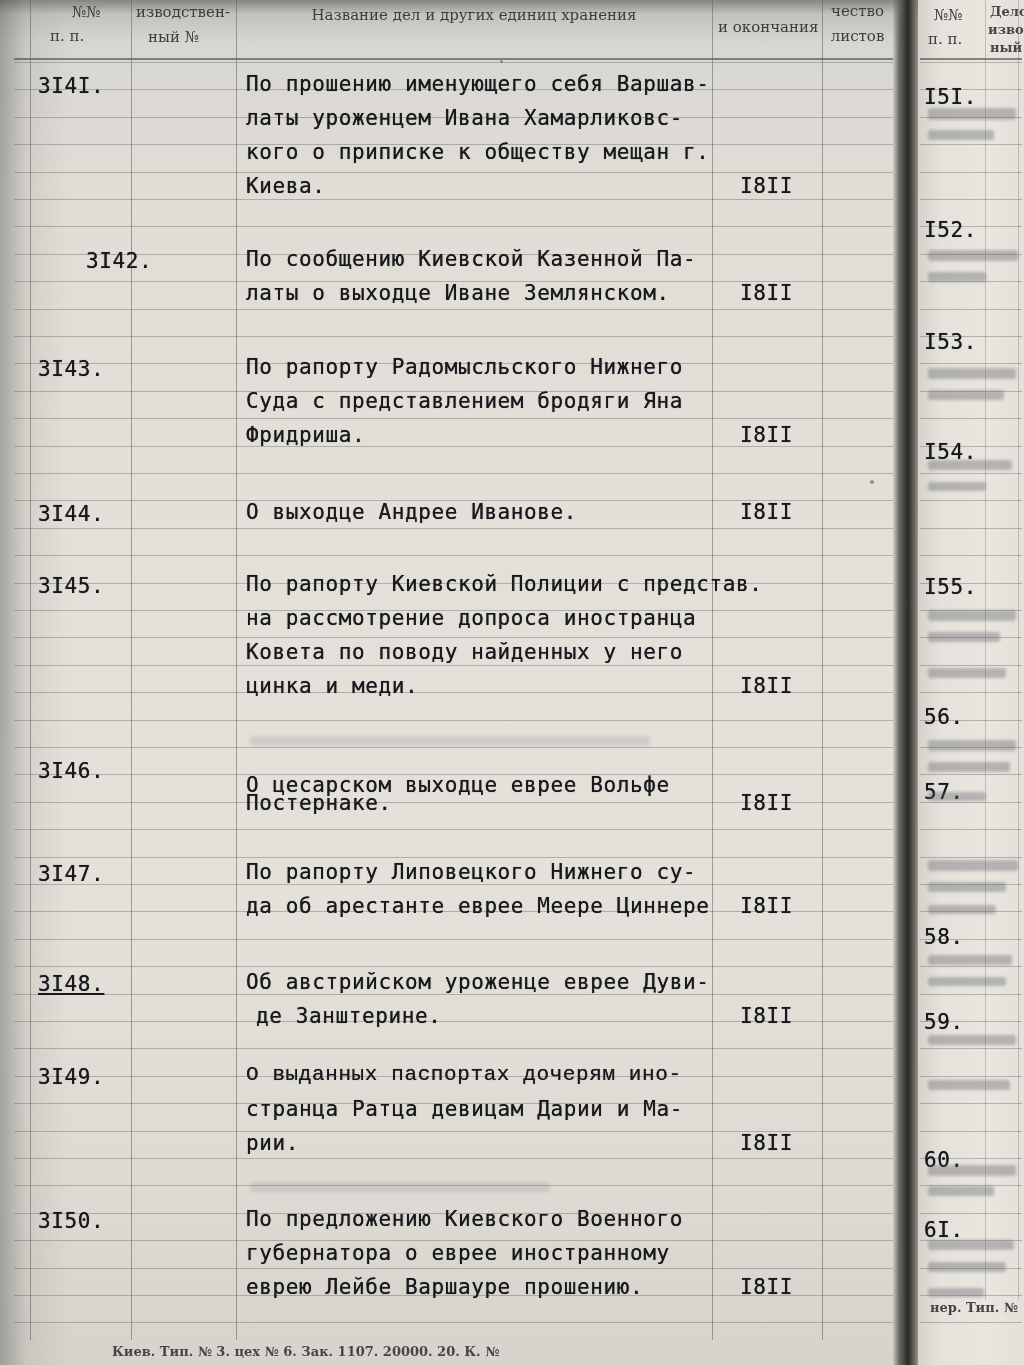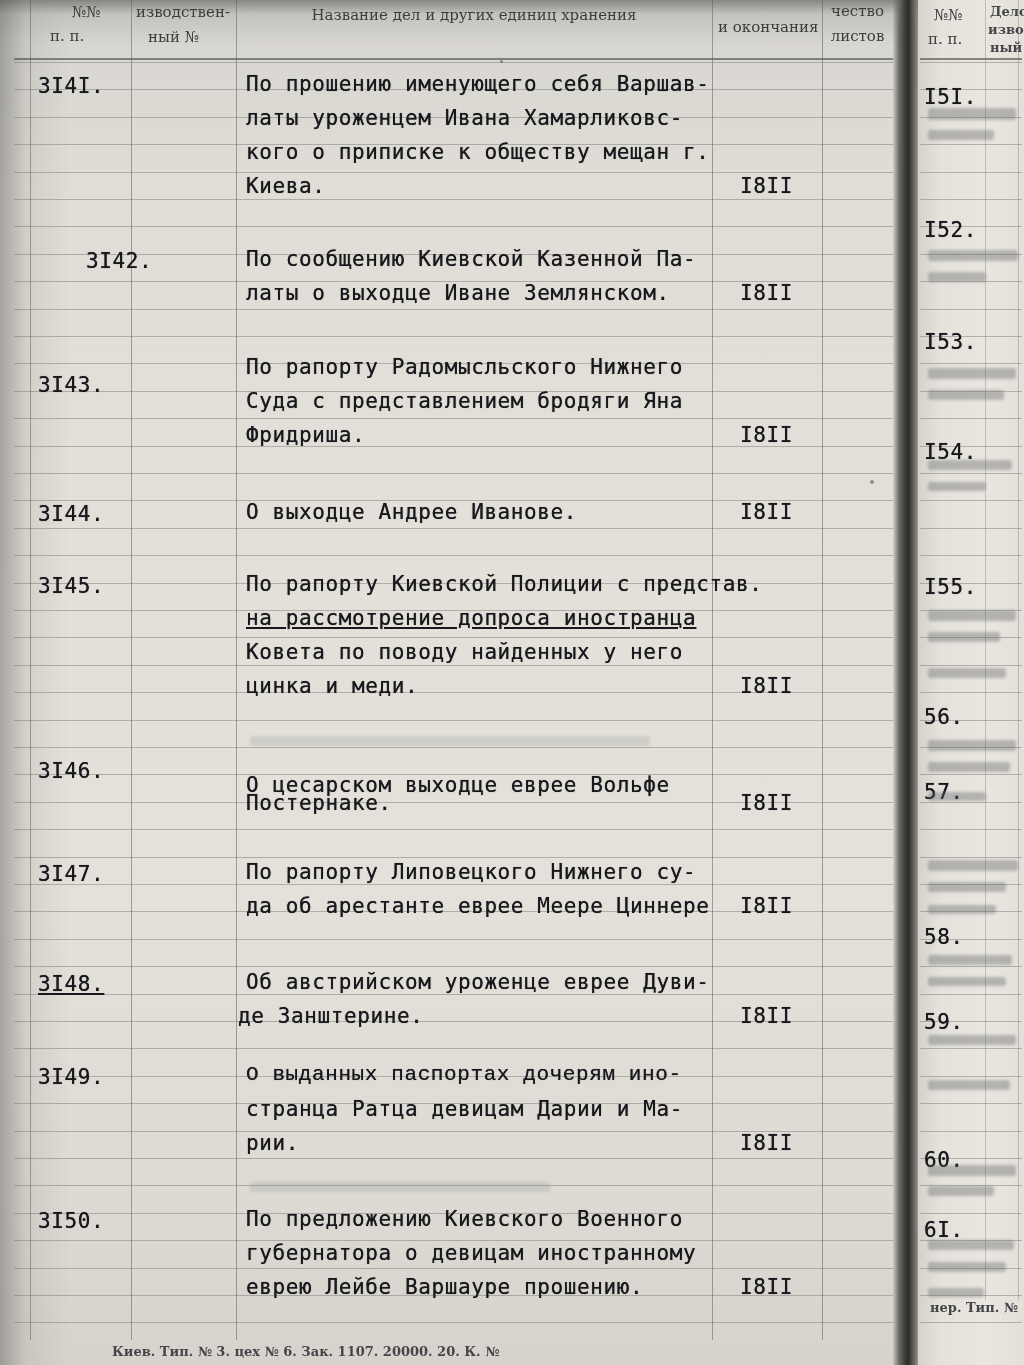--- a/index.html
+++ b/index.html
@@ -64,54 +64,54 @@
       <div class="typed" style="left: 38px; top: 74px;">3I4I.</div>
       <div class="typed" style="left: 246px; top: 72px;">По прошению именующего себя Варшав-</div>
       <div class="typed" style="left: 246px; top: 106px;">латы уроженцем Ивана Хамарликовс-</div>
       <div class="typed" style="left: 246px; top: 140px;">кого о приписке к обществу мещан г.</div>
       <div class="typed" style="left: 246px; top: 174px;">Киева.</div>
       <div class="typed" style="left: 740px; top: 174px;">I8II</div>
       <div class="typed" style="left: 38px; top: 249px; margin-left: 48px;">3I42.</div>
       <div class="typed" style="left: 246px; top: 247px;">По сообщению Киевской Казенной Па-</div>
       <div class="typed" style="left: 246px; top: 281px;">латы о выходце Иване Землянском.</div>
       <div class="typed" style="left: 740px; top: 281px;">I8II</div>
-      <div class="typed" style="left: 38px; top: 357px; margin-top: 16px;">3I43.</div>
+      <div class="typed" style="left: 38px; top: 357px;">3I43.</div>
       <div class="typed" style="left: 246px; top: 355px;">По рапорту Радомысльского Нижнего</div>
       <div class="typed" style="left: 246px; top: 389px;">Суда с представлением бродяги Яна</div>
       <div class="typed" style="left: 246px; top: 423px;">Фридриша.</div>
       <div class="typed" style="left: 740px; top: 423px;">I8II</div>
       <div class="typed" style="left: 38px; top: 502px;">3I44.</div>
       <div class="typed" style="left: 246px; top: 500px;">О выходце Андрее Иванове.</div>
       <div class="typed" style="left: 740px; top: 500px;">I8II</div>
       <div class="typed" style="left: 38px; top: 574px;">3I45.</div>
       <div class="typed" style="left: 246px; top: 572px;">По рапорту Киевской Полиции с представ.</div>
-      <div class="typed" style="left: 246px; top: 606px; text-decoration: underline;">на рассмотрение допроса иностранца</div>
+      <div class="typed" style="left: 246px; top: 606px;">на рассмотрение допроса иностранца</div>
       <div class="typed" style="left: 246px; top: 640px;">Ковета по поводу найденных у него</div>
       <div class="typed" style="left: 246px; top: 674px;">цинка и меди.</div>
       <div class="typed" style="left: 740px; top: 674px;">I8II</div>
       <div class="typed" style="left: 38px; top: 759px;">3I46.</div>
       <div class="typed" style="left: 246px; top: 773px;">О цесарском выходце еврее Вольфе</div>
       <div class="typed" style="left: 246px; top: 791px;">Постернаке.</div>
       <div class="typed" style="left: 740px; top: 791px;">I8II</div>
       <div class="typed" style="left: 38px; top: 862px;">3I47.</div>
       <div class="typed" style="left: 246px; top: 860px;">По рапорту Липовецкого Нижнего су-</div>
       <div class="typed" style="left: 246px; top: 894px;">да об арестанте еврее Меере Циннере</div>
       <div class="typed" style="left: 740px; top: 894px;">I8II</div>
       <div class="typed" style="left: 38px; top: 972px; text-decoration: underline;">3I48.</div>
       <div class="typed" style="left: 246px; top: 970px;">Об австрийском уроженце еврее Дуви-</div>
-      <div class="typed" style="left: 238px; top: 1004px;">де Занштерине.</div>
+      <div class="typed" style="left: 256px; top: 1004px;">де Занштерине.</div>
       <div class="typed" style="left: 740px; top: 1004px;">I8II</div>
       <div class="typed" style="left: 38px; top: 1065px;">3I49.</div>
       <div class="typed" style="left: 246px; top: 1063px; font-family: Liberation Mono, monospace;">О выданных паспортах дочерям ино-</div>
       <div class="typed" style="left: 246px; top: 1097px;">странца Ратца девицам Дарии и Ма-</div>
       <div class="typed" style="left: 246px; top: 1131px;">рии.</div>
       <div class="typed" style="left: 740px; top: 1131px;">I8II</div>
       <div class="typed" style="left: 38px; top: 1209px;">3I50.</div>
       <div class="typed" style="left: 246px; top: 1207px;">По предложению Киевского Военного</div>
-      <div class="typed" style="left: 246px; top: 1241px;">губернатора о девицам иностранному</div>
+      <div class="typed" style="left: 246px; top: 1241px;">губернатора о еврее иностранному</div>
       <div class="typed" style="left: 246px; top: 1275px;">еврею Лейбе Варшауре прошению.</div>
       <div class="typed" style="left: 740px; top: 1275px;">I8II</div>
     </div>
 
   <div class="printed small" style="left:112px;top:1344px">Киев. Тип. № 3. цех № 6. Зак. 1107. 20000. 20. К. №</div>
 
   <div class="gutter"></div>
 
   <div class="rightpage">
     <div class="rules right" style="left:2px;top:62px;width:102px"></div>

